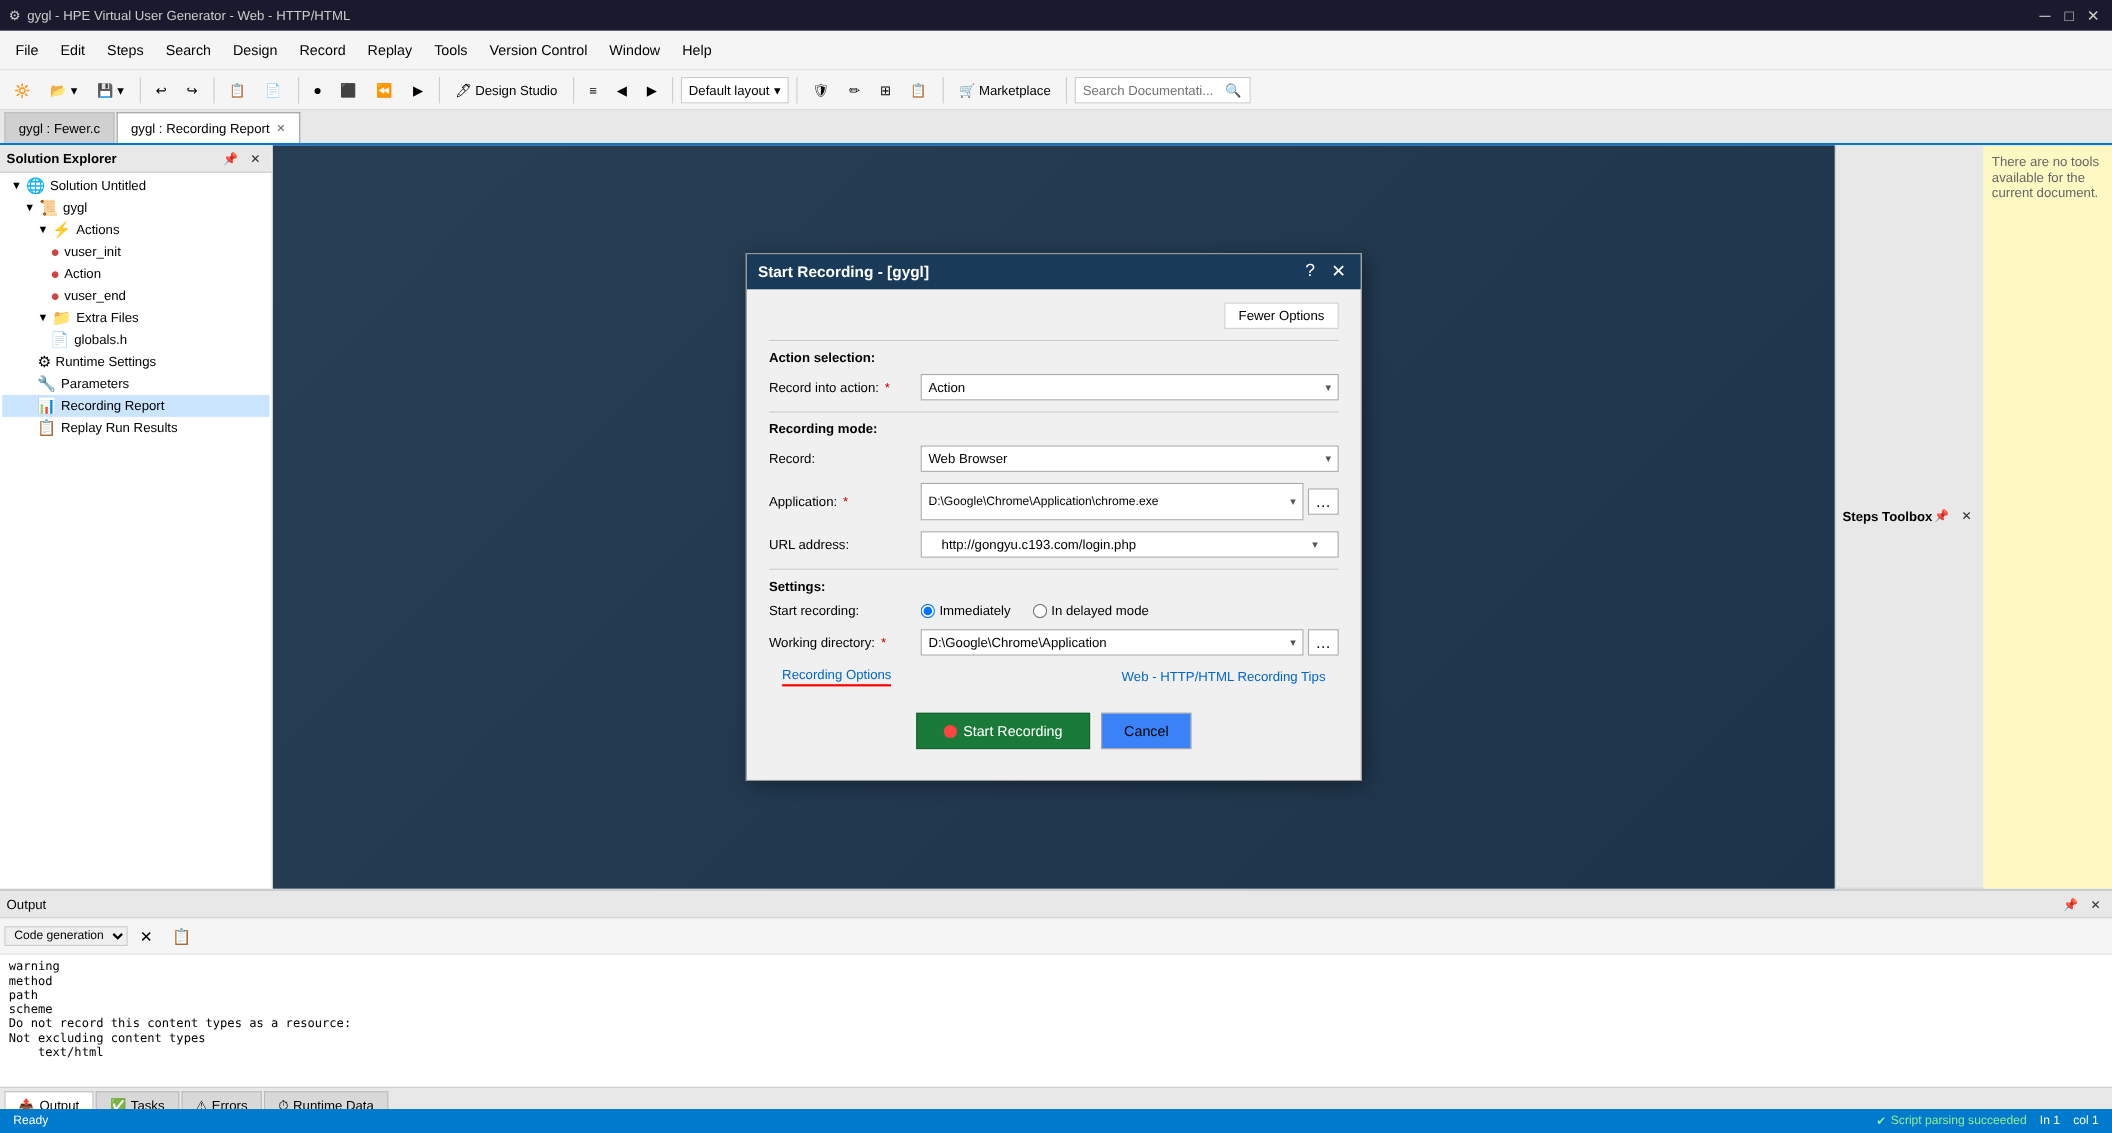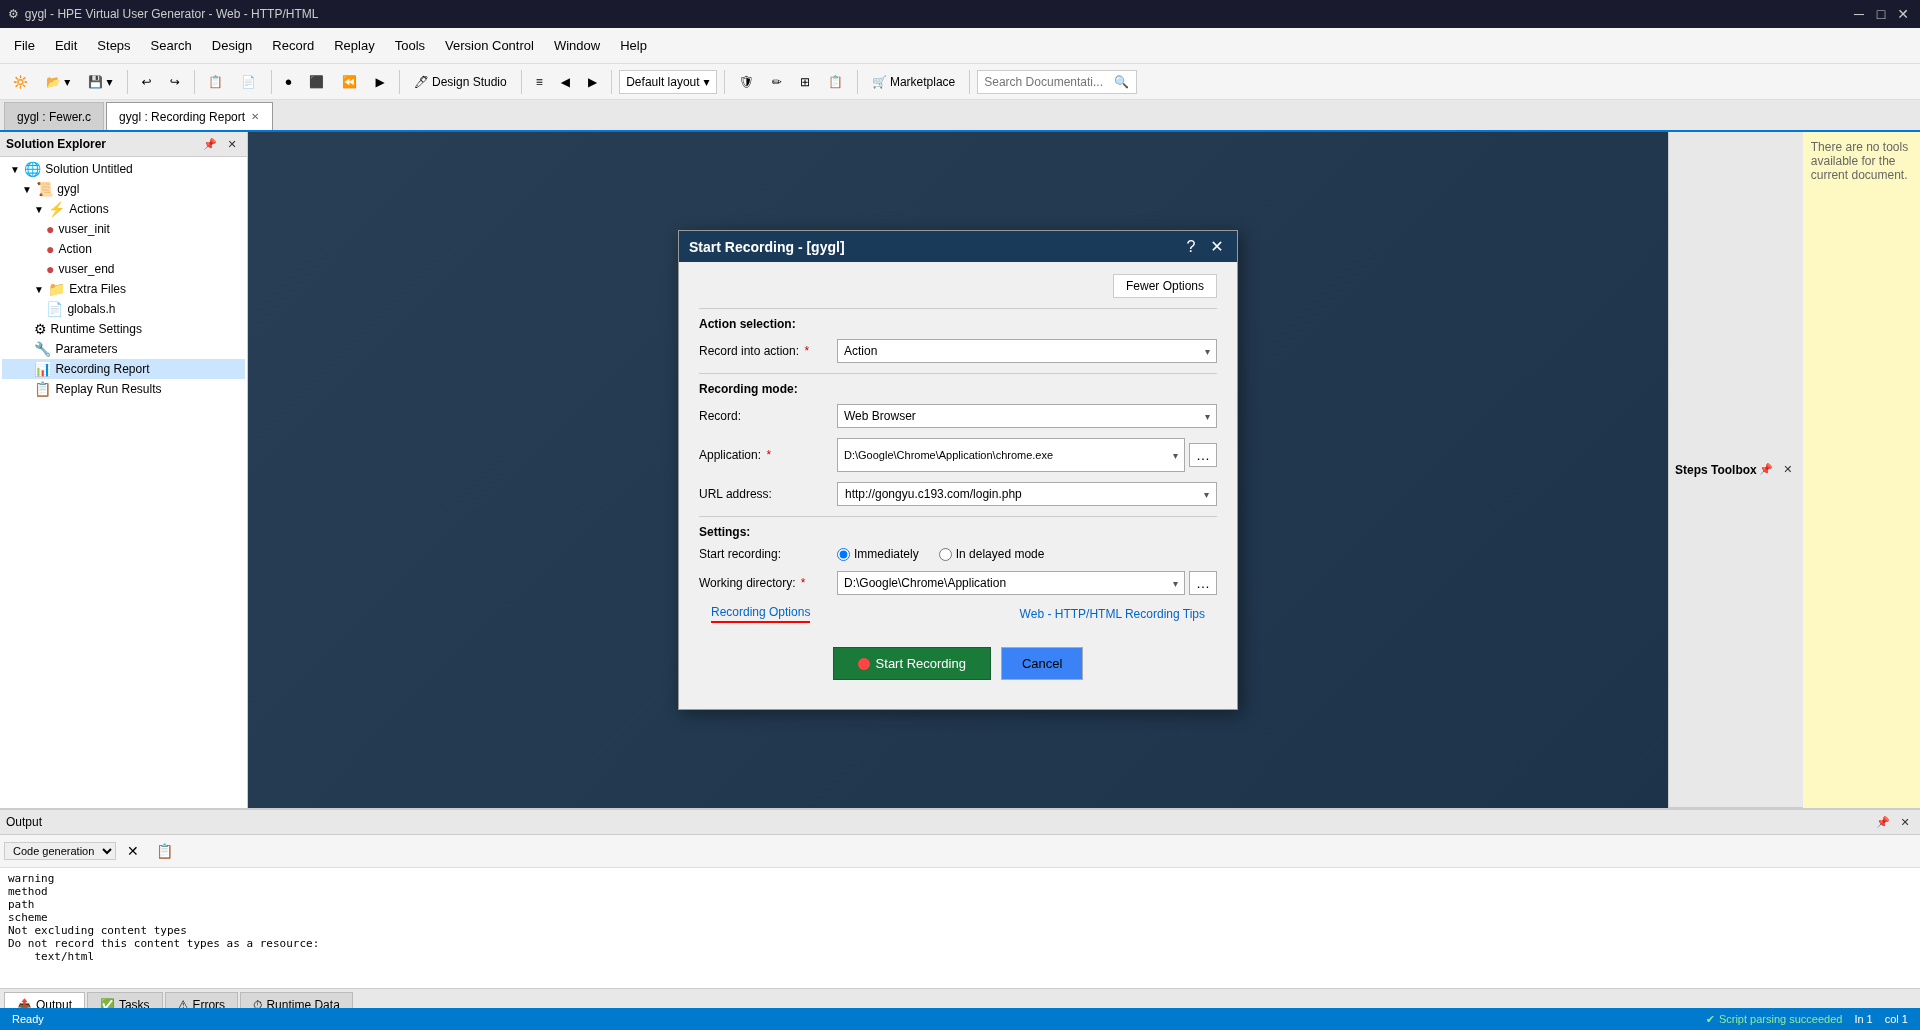--- a/index.html
+++ b/index.html
@@ -309,21 +309,21 @@
                 <div class="form-select" style="flex:1; display:flex; align-items:center; justify-content:space-between; height:24px; border:1px solid #aaa; padding:16px 6px; background:white; font-size:11px;">
                   <span>D:\Google\Chrome\Application\chrome.exe</span>
                   <span class="select-arrow">▾</span>
                 </div>
                 <button class="browse-btn">…</button>
               </div>
             </div>
             <div class="form-row">
               <div class="form-label">URL address:</div>
               <div class="form-control-wrap">
-                <div class="form-select" style="flex:1; display:flex; align-items:center; justify-content:space-between; height:24px; border:1px solid #aaa; padding:0 7px; background:white;">
+                <div class="form-select" style="flex:1; display:flex; align-items:center; justify-content:space-between; height:24px; border:1px solid #aaa; padding:0 18px; background:white;">
                   <span>http://gongyu.c193.com/login.php</span>
                   <span class="select-arrow">▾</span>
                 </div>
               </div>
             </div>
 
             <div class="section-label">Settings:</div>
             <div class="form-row">
               <div class="form-label">Start recording:</div>
               <div class="radio-group">
@@ -395,22 +395,22 @@
         <option>Code generation</option>
       </select>
       <button class="toolbar-btn" style="font-size:14px;">✕</button>
       <button class="toolbar-btn" style="font-size:14px;">📋</button>
     </div>
     <div class="output-content">
       <div>    warning</div>
       <div>    method</div>
       <div>    path</div>
       <div>    scheme</div>
+      <div>Do not record this content types as a resource:</div>
       <div>Not excluding content types</div>
-      <div>Do not record this content types as a resource:</div>
       <div>&nbsp;&nbsp;&nbsp;&nbsp;text/html</div>
     </div>
   </div>
 
   <div class="bottom-tabs">
     <div class="bottom-tab active">
       <span>📤</span>
       <span>Output</span>
     </div>
     <div class="bottom-tab">

